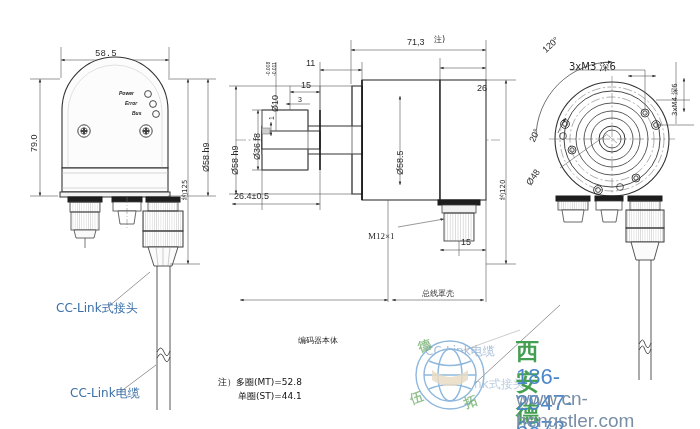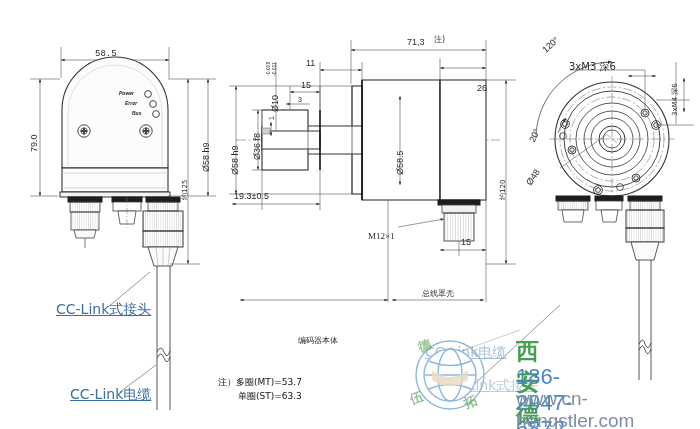--- a/index.html
+++ b/index.html
@@ -3,21 +3,21 @@
 <meta charset="utf-8">
 <style>
   html,body{margin:0;padding:0;background:#ffffff;}
   body{width:700px;height:429px;overflow:hidden;
        font-family:"Liberation Sans","DejaVu Sans",sans-serif;color:#1a1a1a;}
   #root{position:relative;width:700px;height:429px;background:#fff;}
   svg.layer{position:absolute;left:0;top:0;width:700px;height:429px;}
   .txt{position:absolute;white-space:nowrap;font-size:9px;line-height:1;color:#2b2b2b;}
   .txt.small{font-size:7px;}
   .txt.tiny{font-size:5px;}
-  .txt.cn{font-family:"DejaVu Sans","Liberation Sans",sans-serif;font-size:14px;color:#3a6ea5;text-decoration:underline;}
+  .txt.cn{font-family:"DejaVu Sans","Liberation Sans",sans-serif;font-size:12px;color:#3a6ea5;}
   .txt.cnblk{font-family:"DejaVu Sans","Liberation Sans",sans-serif;font-size:8px;color:#2b2b2b;}
   .txt.note{font-family:"DejaVu Sans","Liberation Sans",sans-serif;font-size:9px;color:#111;}
   .rot90{transform:rotate(-90deg);transform-origin:left top;}
   .led{font-size:5px;font-weight:bold;font-style:italic;color:#1a1a1a;}
   
   #wm{position:absolute;left:398px;top:330px;pointer-events:none;}
   #wm .cnbig{position:absolute;left:118px;top:6px;font-family:"DejaVu Sans","Liberation Sans",sans-serif;
              font-size:23px;font-weight:bold;color:#3a9a48;letter-spacing:1px;opacity:.95;}
   #wm .phone{position:absolute;left:118px;top:34px;font-size:22px;color:#4a86c8;letter-spacing:0px;}
   #wm .site{position:absolute;left:118px;top:58px;font-size:19px;color:#7a8fa5;letter-spacing:0px;}
@@ -313,39 +313,39 @@
 
   <div class="txt" style="left:306px;top:59px;">11</div>
   <div class="txt" style="left:301px;top:81px;">15</div>
   <div class="txt small" style="left:298px;top:96px;">3</div>
   <div class="txt rot90 small" style="left:268px;top:120px;">1</div>
 
   <div class="txt" style="left:407px;top:38px;">71,3</div>
   <div class="txt cnblk" style="left:434px;top:36px;">注)</div>
   <div class="txt" style="left:477px;top:56px;margin-top:28px;">26</div>
   <div class="txt rot90" style="left:396px;top:175px;">Ø58.5</div>
-  <div class="txt" style="left:234px;top:192px;">19.3±0.5</div>
+  <div class="txt" style="left:234px;top:192px;">26.4±0.5</div>
   <div class="txt" style="left:461px;top:238px;">15</div>
   <div class="txt" style="left:368px;top:232px;font-family:Liberation Serif, serif;">M12×1</div>
   <div class="txt rot90 cnblk" style="left:500px;top:200px;font-size:7px;">约120</div>
 
   <div class="txt cnblk" style="left:298px;top:290px;margin-top:47px;">编码器本体</div>
   <div class="txt cnblk" style="left:422px;top:290px;">总线罩壳</div>
 
   <div class="txt" style="left:541px;top:48px;transform:rotate(-42deg);transform-origin:left top;">120°</div>
   <div class="txt" style="left:528px;top:140px;transform:rotate(-66deg);transform-origin:left top;">20°</div>
   <div class="txt" style="left:525px;top:182px;transform:rotate(-56deg);transform-origin:left top;">Ø48</div>
   <div class="txt cnblk" style="left:569px;top:62px;font-size:10px;">3xM3 深6</div>
   <div class="txt rot90 cnblk" style="left:672px;top:116px;font-size:7px;">3xM4 深6</div>
 
   <div class="txt cn" style="left:425px;top:345px;opacity:.45;">CC-Link电缆</div>
   <div class="txt cn" style="left:443px;top:378px;opacity:.35;">CC-Link式接头</div>
 
-  <div class="txt note" style="left:218px;top:378px;">注）多圈(MT)=53.7</div>
-  <div class="txt note" style="left:238px;top:392px;">单圈(ST)=63.3</div>
+  <div class="txt note" style="left:218px;top:378px;">注）多圈(MT)=52.8</div>
+  <div class="txt note" style="left:238px;top:392px;">单圈(ST)=44.1</div>
 
   <div id="wm">
     <svg width="110" height="85" viewBox="0 0 110 85">
       <g stroke="#8fb8dd" fill="none" stroke-width="1.4">
         <circle cx="52" cy="45" r="34"></circle>
         <circle cx="52" cy="45" r="26" fill="#ffffff"></circle>
         <ellipse cx="52" cy="45" rx="12" ry="26"></ellipse>
         <line x1="26" y1="45" x2="78" y2="45"></line>
         <path d="M31,31 q21,9 42,0"></path>
         <path d="M31,59 q21,-9 42,0"></path>

